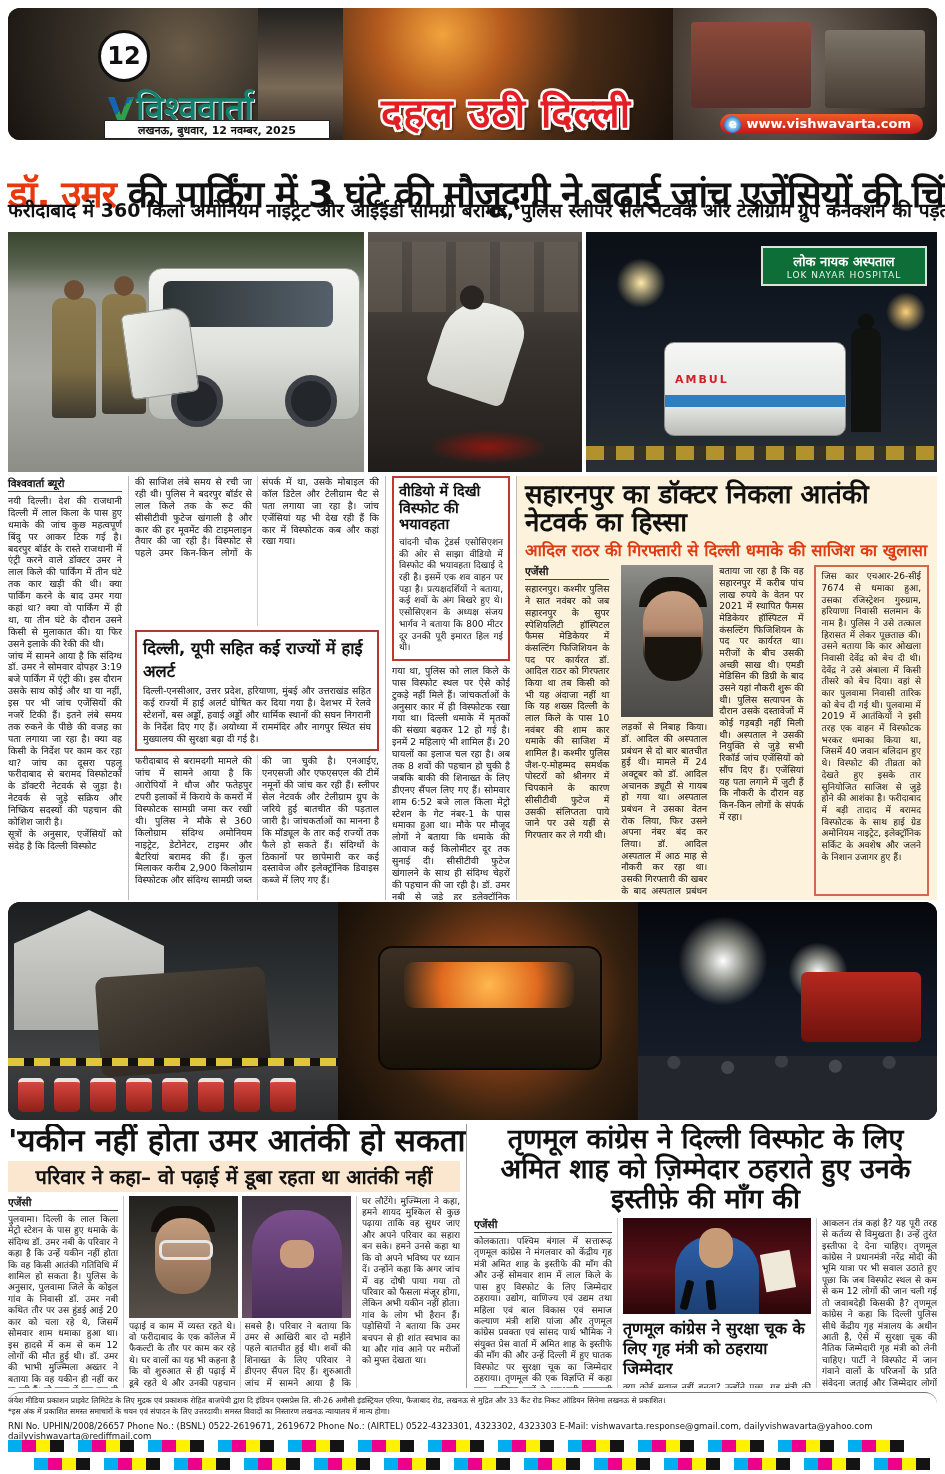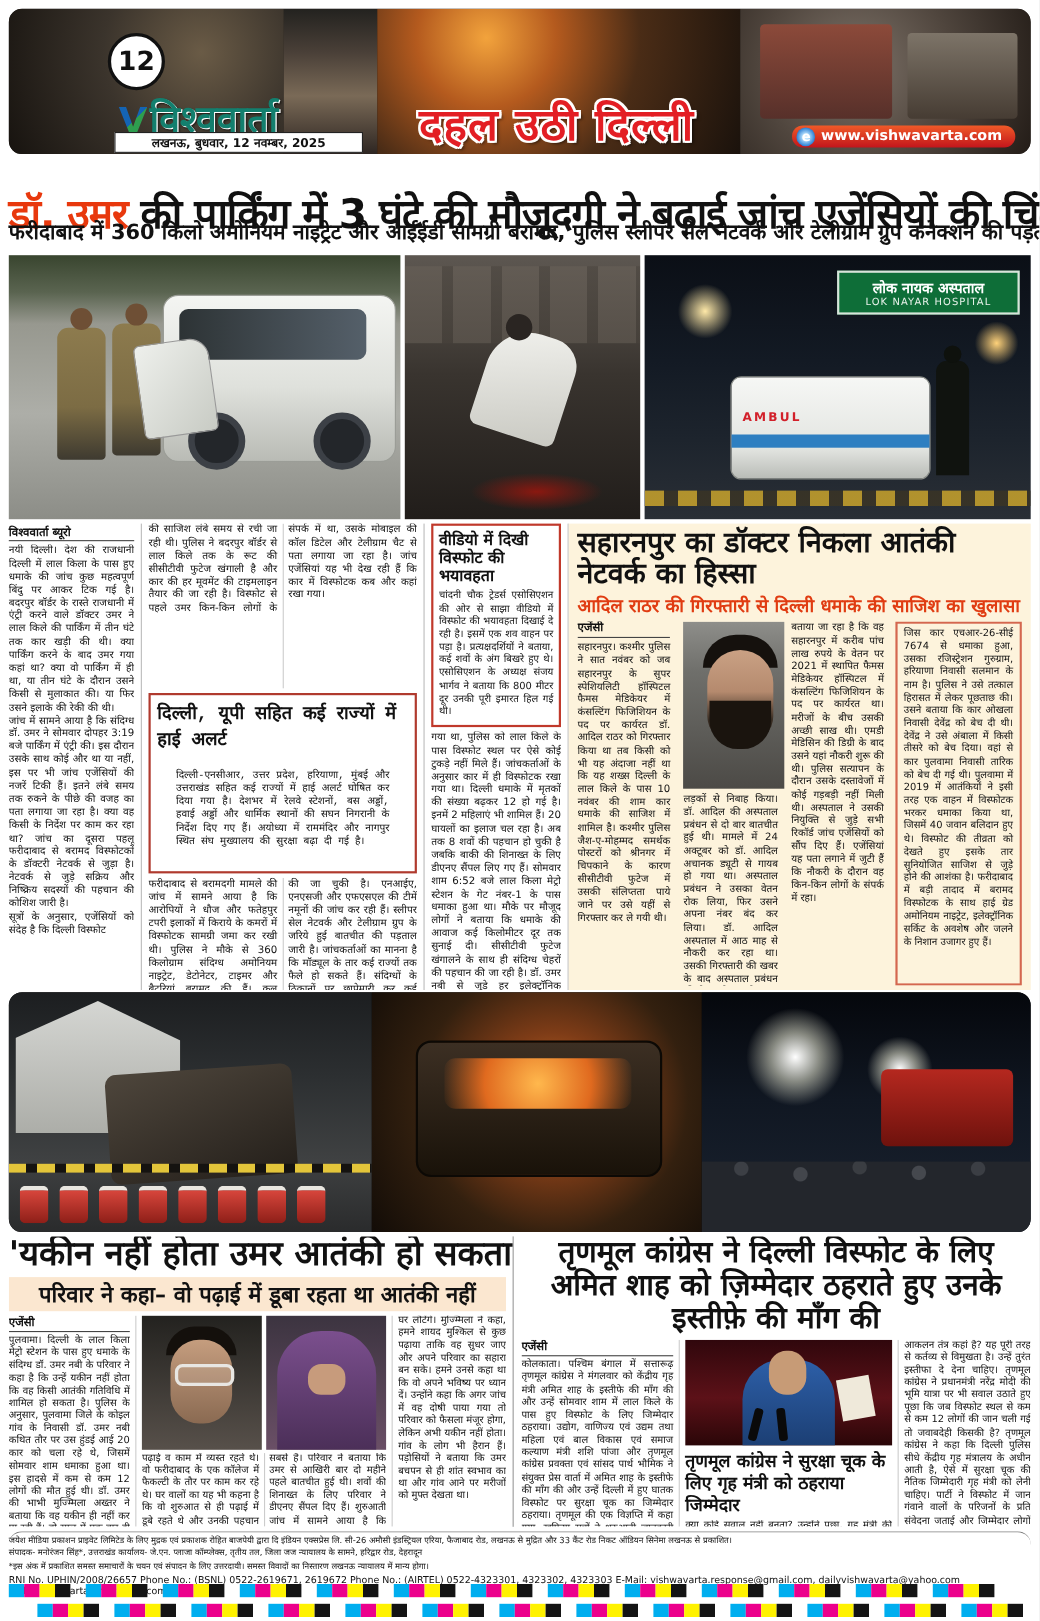--- a/index.html
+++ b/index.html
@@ -72,23 +72,23 @@
      background:repeating-linear-gradient(90deg,#caa42c 0 18px,#3a3425 18px 30px);opacity:.85;}
   .cop-sil{position:absolute;right:56px;top:96px;width:30px;height:104px;border-radius:10px 10px 0 0;background:#10130f;}
   .cop-sil::before{content:"";position:absolute;left:7px;top:-14px;width:16px;height:16px;border-radius:50%;background:#0e110d;}
   
   .bodygrid{left:8px;top:476px;width:929px;height:424px;display:flex;}
   .ncol{font-size:9.3px;line-height:1.28;text-align:justify;white-space:pre-line;overflow:hidden;}
   .byline{font-size:10.5px;font-weight:bold;border-bottom:1px solid #444;margin-bottom:3px;padding-bottom:1px;}
   .col1{width:114px;padding-right:6px;border-right:1px solid #bbb;}
   .colmid{width:244px;padding:0 6px;border-right:1px solid #bbb;display:flex;flex-direction:column;}
   .two-col{column-count:2;column-gap:10px;column-rule:1px solid #ccc;}
-  .alertbox{border:2px solid #b03a2e;background:#fff;padding:4px 6px;margin:4px 0;font-family:Liberation Mono, monospace;}
+  .alertbox{border:2px solid #b03a2e;background:#fff;padding:4px 6px;margin:4px 0;}
   .alertbox h3{margin:0 0 3px 0;font-size:16.5px;}
-  .alertbox p{margin:17px;font-size:9.3px;line-height:1.3;text-align:justify;}
+  .alertbox p{margin:0;font-size:9.3px;line-height:1.3;text-align:justify;}
   .col4{width:118px;padding:0 6px;border-right:1px solid #bbb;display:flex;flex-direction:column;}
   .videobox{border:2px solid #c0392b;background:#fff;padding:5px 5px;margin-bottom:4px;}
   .videobox h3{margin:0 0 4px 0;font-size:14.5px;line-height:1.15;}
   .videobox p{margin:0;font-size:9px;line-height:1.3;text-align:justify;}
   
   .sah{flex:1;background:#fdf3dc;padding:4px 8px 4px 8px;display:flex;flex-direction:column;overflow:hidden;}
   .sah h2{margin:0;font-size:26px;font-weight:800;line-height:1.08;}
   .sah .kicker{font-size:16.5px;font-weight:bold;color:#e03c12;margin:2px 0 4px 0;}
   .sah-cols{flex:1;display:flex;overflow:hidden;}
   .sah-c{font-size:9.2px;line-height:1.27;text-align:justify;white-space:pre-line;overflow:hidden;}
@@ -342,21 +342,20 @@
           <div class="tmc-c" style="flex:1;margin-top:3px;">क्या कोई सवाल नहीं बनता? उन्होंने पूछा, गृह मंत्री की निगरानी में सुरक्षा चूक कैसे हो सकती है? दिल्ली विस्फोट में हुई मौतों पर पार्टी के राष्ट्रीय महासचिव ने सच उजागर करने और इसमें शामिल जिम्मेदार लोगों को दंडित करने की मांग की। उन्होंने कहा कि दिल्ली पुलिस सीधे केंद्रीय गृह मंत्रालय के अधीन है और इसलिए नैतिक जिम्मेदारी गृह मंत्री की बनती है।</div>
         </div>
         <div class="tmc-c tmc-right">आकलन तंत्र कहां है? यह पूरी तरह से कर्तव्य से विमुखता है। उन्हें तुरंत इस्तीफा दे देना चाहिए। तृणमूल कांग्रेस ने प्रधानमंत्री नरेंद्र मोदी की भूमि यात्रा पर भी सवाल उठाते हुए पूछा कि जब विस्फोट स्थल से कम से कम 12 लोगों की जान चली गई तो जवाबदेही किसकी है? तृणमूल कांग्रेस ने कहा कि दिल्ली पुलिस सीधे केंद्रीय गृह मंत्रालय के अधीन आती है, ऐसे में सुरक्षा चूक की नैतिक जिम्मेदारी गृह मंत्री को लेनी चाहिए। पार्टी ने विस्फोट में जान गंवाने वालों के परिजनों के प्रति संवेदना जताई और जिम्मेदार लोगों को पूरी तरह से जवाबदेह ठहराने की मांग की।
 सवाले, तो ये देश की सुरक्षा कैसे करेंगे? अगर गृह मंत्री खुद इसकी पुष्टि का पता नहीं लगा सकते, तो ये देश को सुरक्षा कैसे देंगे? अगर उन्हें पता था, तो कौन जवाब? खुफिया रिपोर्ट कहां है?</div>
       </div>
     </article>
   </section>
 
   <footer class="abs footer">
     <div class="f1">जयेश मीडिया प्रकाशन प्राइवेट लिमिटेड के लिए मुद्रक एवं प्रकाशक रोहित बाजपेयी द्वारा दि इंडियन एक्सप्रेस लि. सी-26 अमौसी इंडस्ट्रियल एरिया, फैजाबाद रोड, लखनऊ से मुद्रित और 33 कैंट रोड निकट ऑडियन सिनेमा लखनऊ से प्रकाशित।</div>
-    <div class="f1">संपादक- मनोरंजन सिंह*, उत्तराखंड कार्यालय- जे.एन. प्लाजा कॉम्प्लेक्स, तृतीय तल, जिला जज न्यायालय के सामने, हरिद्वार रोड, देहरादून</div>
     <div class="f1">*इस अंक में प्रकाशित समस्त समाचारों के चयन एवं संपादन के लिए उत्तरदायी। समस्त विवादों का निस्तारण लखनऊ न्यायालय में मान्य होगा।</div>
     <div class="rni">RNI No. UPHIN/2008/26657 Phone No.: (BSNL) 0522-2619671, 2619672 Phone No.: (AIRTEL) 0522-4323301, 4323302, 4323303  E-Mail: vishwavarta.response@gmail.com, dailyvishwavarta@yahoo.com dailyvishwavarta@rediffmail.com</div>
   </footer>
 
   <div class="abs bars">
     <div class="bar-row">
         <div class="bar-group">
           <div class="swatch" style="background: rgb(0, 174, 239);"></div>
           <div class="swatch" style="background: rgb(236, 0, 140);"></div>
           <div class="swatch" style="background: rgb(255, 242, 0);"></div>

